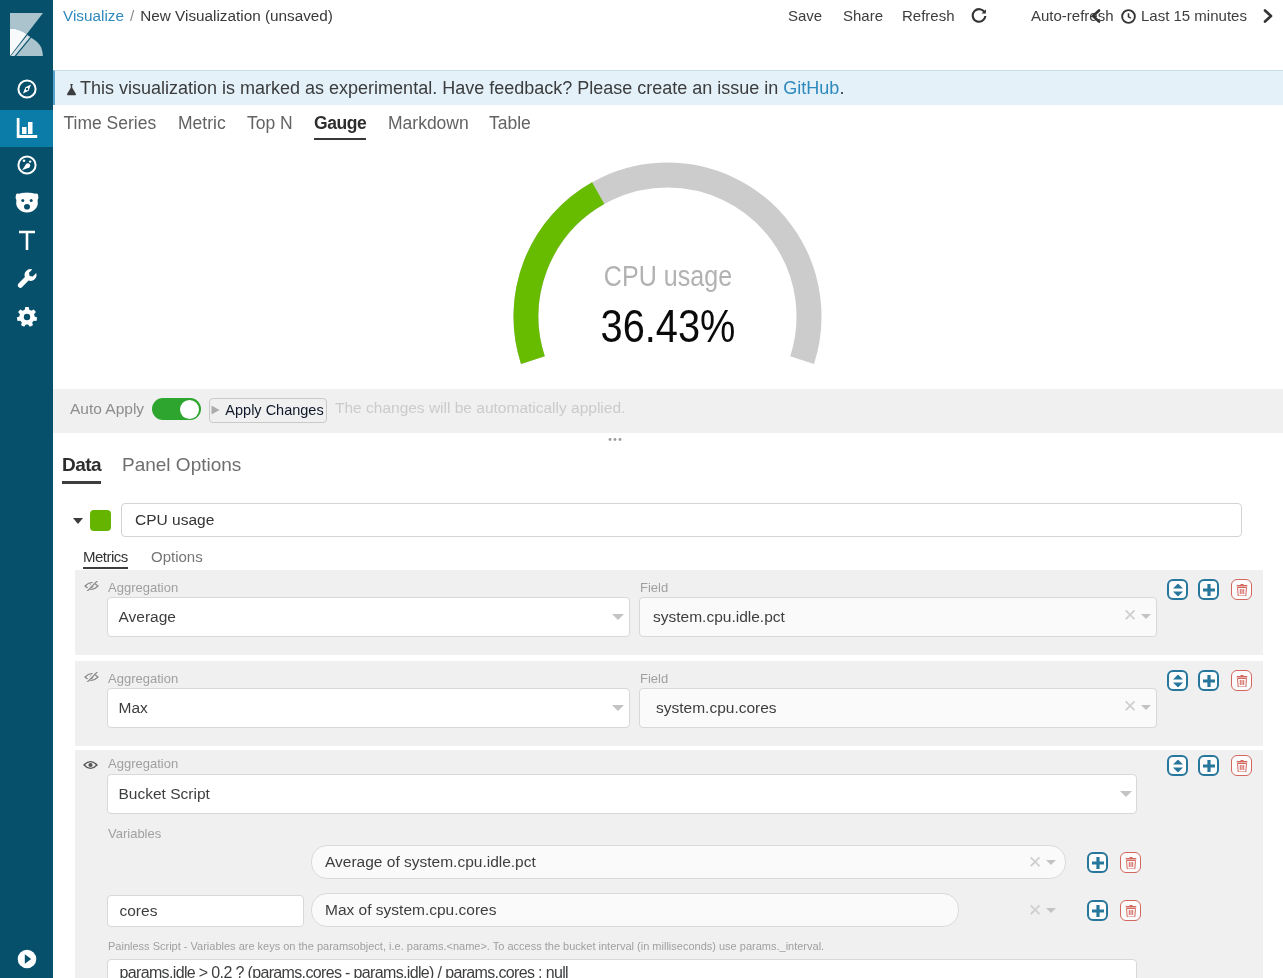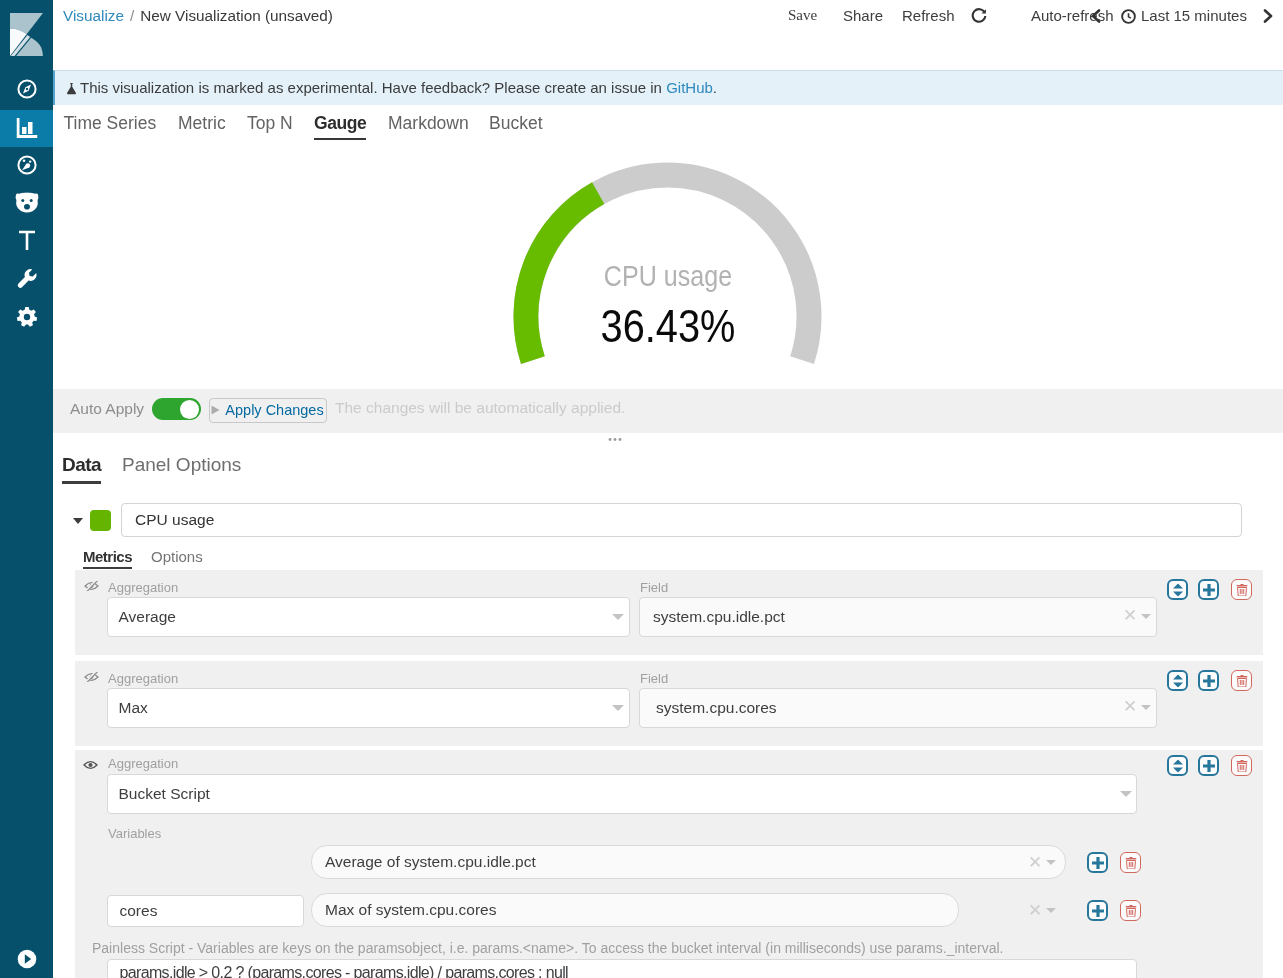--- a/index.html
+++ b/index.html
@@ -17,40 +17,40 @@
 #topbar { position:absolute; left:53px; top:0; width:1230px; height:70px; background:#fff; }
 #crumbs { position:absolute; left:10px; top:7px; font-size:15.3px; color:#38393a; }
 #crumbs a { color:#2e89bd; text-decoration:none; }
 #crumbs .sep { color:#8c8c8c; padding:0 6px; }
 #topmenu { position:absolute; left:0; top:7px; width:1230px; height:22px; font-size:15px; color:#3c3d3e; }
 #topmenu span, #topmenu svg { position:absolute; }
 
 
 #banner { position:absolute; left:53px; top:70px; width:1230px; height:35px;
   background:#e4f1f8; border-top:1px solid #cbdfeb; border-left:2px solid #54a4cb;
-  font-size:15px; color:#3b3c3d; line-height:34px; padding-left:11px; }
+  font-size:18px; color:#3b3c3d; line-height:34px; padding-left:11px; }
 #banner a { color:#2e89bd; text-decoration:none; }
 
 
 #viztabs { position:absolute; left:53px; top:105px; width:1230px; height:45px; background:#fff; }
 #viztabs .tab { position:absolute; top:7.5px; font-size:17.5px; color:#636363; height:27.5px; }
 #viztabs .tab.active { color:#2d2d2d; border-bottom:2px solid #373737; }
 
 
 #vis { position:absolute; left:53px; top:150px; width:1230px; height:238px; background:#fff; }
 
 
 #autobar { position:absolute; left:53px; top:388.5px; width:1230px; height:44.5px;
   background:#f0f0f0; }
 #autobar .lbl { position:absolute; left:17px; top:11px; font-size:15.5px; color:#8d8d8d; }
 .toggle { position:absolute; left:99px; top:9.5px; width:48.5px; height:22px; border-radius:11px;
   background:#2da52e; }
 .toggle .knob { position:absolute; right:1.5px; top:1.5px; width:19px; height:19px; border-radius:50%; background:#fff; }
 #applybtn { position:absolute; left:155.5px; top:9px; width:118px; height:25px; border:1px solid #c9c9c9;
-  border-radius:4px; font-size:14.5px; color:#0369a1; text-align:center; line-height:23px; }
+  border-radius:4px; font-size:14.5px; color:#0f172a; text-align:center; line-height:23px; }
 #autobar .note { position:absolute; left:282px; top:10.5px; font-size:15.5px; color:#cbcbcb; }
 #handle { position:absolute; left:608px; top:437px; width:14px; height:5px; }
 
 
 #dtabs { position:absolute; left:53px; top:453.5px; width:400px; height:40px; }
 #dtabs .tab { position:absolute; top:0; font-size:19px; }
 #seriesrow { position:absolute; left:53px; top:495px; width:1230px; height:50px; }
 .careticon { position:absolute; width:0; height:0; }
 #swatch { position:absolute; left:37px; top:15px; width:21px; height:21px; border-radius:4px; background:#65b400; }
 #seriesinput { position:absolute; left:68px; top:8px; width:1121px; height:34px; background:#fff;
@@ -136,21 +136,21 @@
     </div>
     <svg width="20" height="20" style="position:absolute;left:17px;top:949px;">
       <circle cx="10" cy="10" r="9.3" fill="#fff"></circle>
       <path d="M7.8,5.3 L14.2,10 L7.8,14.7 Z" fill="#06506b"></path>
     </svg>
   </div>
 
   <div id="topbar">
     <div id="crumbs"><a>Visualize</a><span class="sep">/</span><span>New Visualization (unsaved)</span></div>
     <div id="topmenu">
-      <span style="left:735px;font-family:Liberation Serif, serif;">Save</span>
+      <span style="left:735px;">Save</span>
         <span style="left:790px;">Share</span>
         <span style="left:849px;">Refresh</span>
       <svg width="16" height="16" viewBox="0 0 16 16" style="left:918px;top:1px;">
         <path d="M13.6,4.5 A6.3,6.3 0 1 0 14.3,8" fill="none" stroke="#343434" stroke-width="2.1"></path>
         <path d="M14.9,1.2 L14.9,5.6 L10.5,5.6 Z" fill="#343434"></path>
       </svg>
       <span style="left:938px;margin-left:40px;">Auto-refresh</span>
       <svg width="11" height="14" viewBox="0 0 11 14" style="left:1037px;top:2px;">
         <path d="M9,1.5 L3,7 L9,12.5" fill="none" stroke="#343434" stroke-width="2.6" stroke-linecap="round" stroke-linejoin="round"></path>
       </svg>
@@ -170,21 +170,21 @@
       <path d="M4.5,1 h3 v0.8 h-0.7 v3.4 l3.9,6.3 a1.1,1.1 0 0 1 -0.9,1.7 h-7.6 a1.1,1.1 0 0 1 -0.9,-1.7 l3.9,-6.3 v-3.4 h-0.7 Z" fill="#3b3c3d"></path>
     </svg>This visualization is marked as experimental. Have feedback? Please create an issue in <a>GitHub</a>.
   </div>
 
   <div id="viztabs">
     <div class="tab" style="left:10.5px;">Time Series</div>
     <div class="tab" style="left:125px;">Metric</div>
     <div class="tab" style="left:194px;">Top N</div>
     <div class="tab active" style="left:261px;font-weight:bold;letter-spacing:-0.45px;">Gauge</div>
     <div class="tab" style="left:335px;">Markdown</div>
-    <div class="tab" style="left:436px;">Bucket</div>
+    <div class="tab" style="left:436px;">Table</div>
   </div>
 
   <div id="vis">
     <svg width="1230" height="238" viewBox="53 150 1230 238">
       <path d="M 532.9 360.2 A 141.5 141.5 0 1 1 802.1 360.2" fill="none" stroke="#cccccc" stroke-width="25"></path>
       <path d="M 532.9 360.2 A 141.5 141.5 0 0 1 598.2 193.1" fill="none" stroke="#68bc00" stroke-width="25"></path>
       <g text-anchor="middle" font-family="Liberation Sans, sans-serif">
         <text x="668" y="286.5" font-size="29" fill="#b2b2b2" transform="translate(668 0) scale(0.865 1) translate(-668 0)">CPU usage</text>
         <text x="668" y="342.5" font-size="46" fill="#0a0a0a" transform="translate(668 0) scale(0.865 1) translate(-668 0)">36.43%</text>
       </g>
@@ -212,21 +212,21 @@
     <div class="tab" style="left:69px;color:#6e6e6e;">Panel Options</div>
   </div>
 
   <div id="seriesrow">
     <div class="careticon" style="left:20px;top:23px;border-left:5.5px solid transparent;border-right:5.5px solid transparent;border-top:6.5px solid #3c3c3c;"></div>
     <div id="swatch"></div>
     <div id="seriesinput">CPU usage</div>
   </div>
 
   <div id="mtabs">
-    <div class="tab" style="left:30px;color:#333;border-bottom:2px solid #3d3d3d;padding-bottom:2px;font-weight:bold;letter-spacing:-0.5px;">Metrics</div>
+    <div class="tab" style="left:30px;color:#333;border-bottom:2px solid #3d3d3d;padding-bottom:2px;font-weight:normal;letter-spacing:-0.5px;">Metrics</div>
     <div class="tab" style="left:98px;color:#757575;">Options</div>
   </div>
 
   <div class="mrow" style="top:570px;height:85px;">
     <svg width="15" height="10" viewBox="0 0 15 10" style="position:absolute;left:8.5px;top:11px;">
       <path d="M1,5 Q7.5,-1.8 14,5 Q7.5,11.8 1,5 Z" fill="none" stroke="#8a8a8a" stroke-width="1.2"></path>
       <circle cx="7.5" cy="5" r="1.9" fill="#8a8a8a"></circle>
       <path d="M2.2,10 L12.4,-0.4" stroke="#f0f0f0" stroke-width="2.4"></path>
       <path d="M3.2,10.2 L13.4,-0.2" stroke="#8a8a8a" stroke-width="1.2"></path>
     </svg>
@@ -334,17 +334,17 @@
       <svg width="12" height="12" viewBox="0 0 12 12">
           <path d="M4.4,0 h3.2 v4.4 H12 v3.2 H7.6 V12 H4.4 V7.6 H0 V4.4 h4.4 Z" fill="#27769c"></path>
         </svg>
     </div>
     <div class="btn red" style="left:1045px;top:150px;">
       <svg width="11" height="12" viewBox="0 0 11 12">
           <path d="M4,0 h3 v1 h4 v1.6 H0 V1 h4 Z" fill="#d2675e"></path>
           <path d="M1,3.5 h9 L9.3,12 H1.7 Z M3.8,5 v5 M5.5,5 v5 M7.2,5 v5" fill="none" stroke="#d2675e" stroke-width="1"></path>
         </svg>
     </div>
-    <div class="label" style="left:17px;top:190px;font-size:14px;text-align:center;">Painless Script - Variables are keys on the paramsobject, i.e. params.&lt;name&gt;. To access the bucket interval (in milliseconds) use params._interval.</div>
+    <div class="label" style="left:33px;top:190px;font-size:11px;text-align:center;">Painless Script - Variables are keys on the paramsobject, i.e. params.&lt;name&gt;. To access the bucket interval (in milliseconds) use params._interval.</div>
     <div class="vinput" style="left:31.5px;top:209px;width:1030px;height:40px;font-size:16px;line-height:26px;letter-spacing:-0.65px;">params.idle &gt; 0.2 ? (params.cores - params.idle) / params.cores : null</div>
   </div>
 
 </div>
 
 </body></html>

